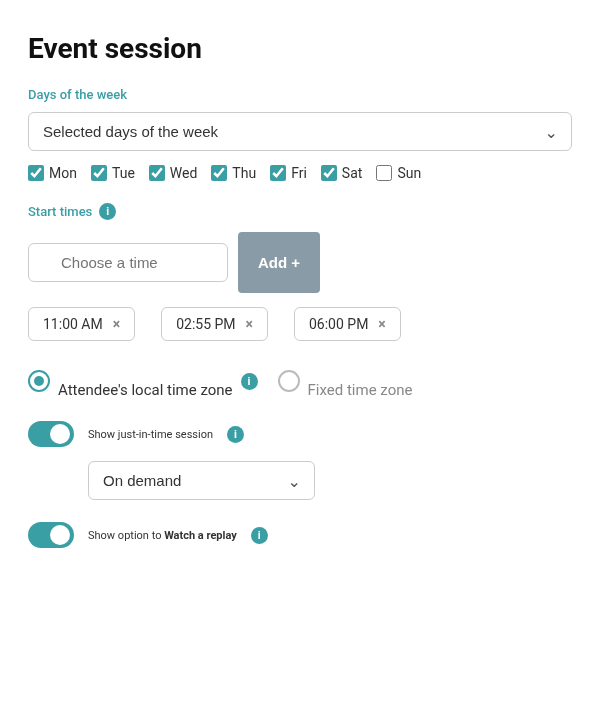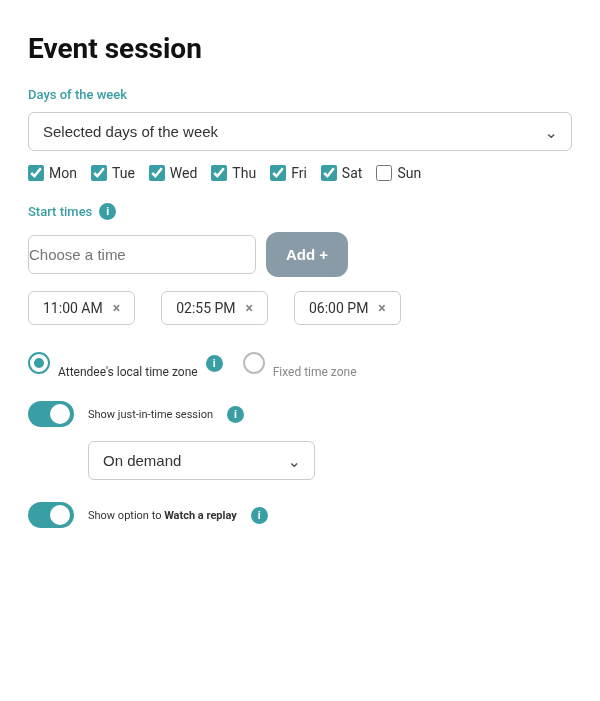--- a/index.html
+++ b/index.html
@@ -102,34 +102,34 @@
     .time-input-row {
       display: flex;
       align-items: center;
       gap: 10px;
       margin-bottom: 14px;
     }
 
     .time-input {
       border: 1.5px solid #ccc;
       border-radius: 6px;
-      padding: 10px 0;
+      padding: 10px 32px;
       font-size: 15px;
       color: #aaa;
       background: #fff;
-      width: 228px;
+      width: 200px;
       outline: none;
     }
 
     .add-button {
       background: #8a9ba8;
       color: #fff;
       border: none;
-      border-radius: 12px;
-      padding: 14px 20px;
+      border-radius: 4px;
+      padding: 22px 20px;
       font-size: 15px;
       font-weight: 600;
       cursor: pointer;
       display: flex;
       align-items: center;
       gap: 6px;
     }
 
     .time-tags-row {
       display: flex;
@@ -190,21 +190,21 @@
       height: 10px;
       background: #3a9ea5;
       border-radius: 50%;
     }
 
     .radio-circle.empty {
       border-color: #bbb;
     }
 
     .radio-label {
-      font-size: 12px;
+      font-size: 15px;
       color: #333;
       margin-top: 18px;
     }
 
     .toggle-row {
       display: flex;
       align-items: center;
       gap: 14px;
       margin-bottom: 14px;
     }

